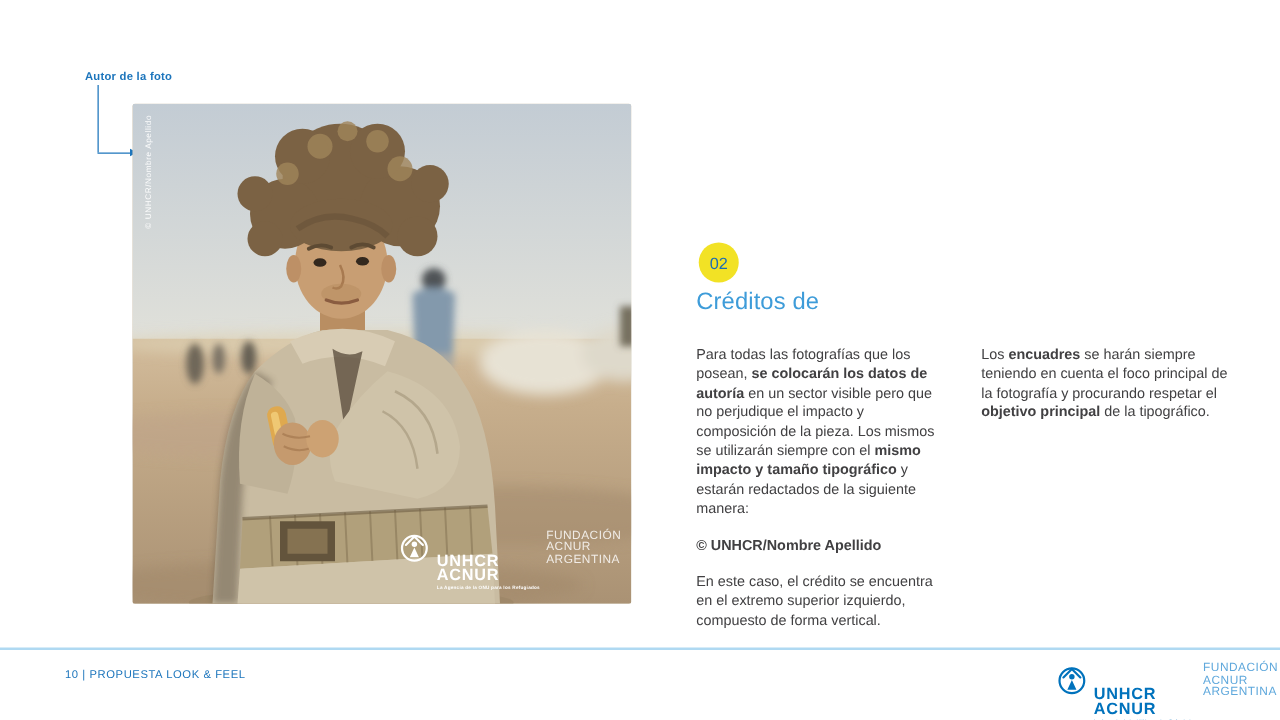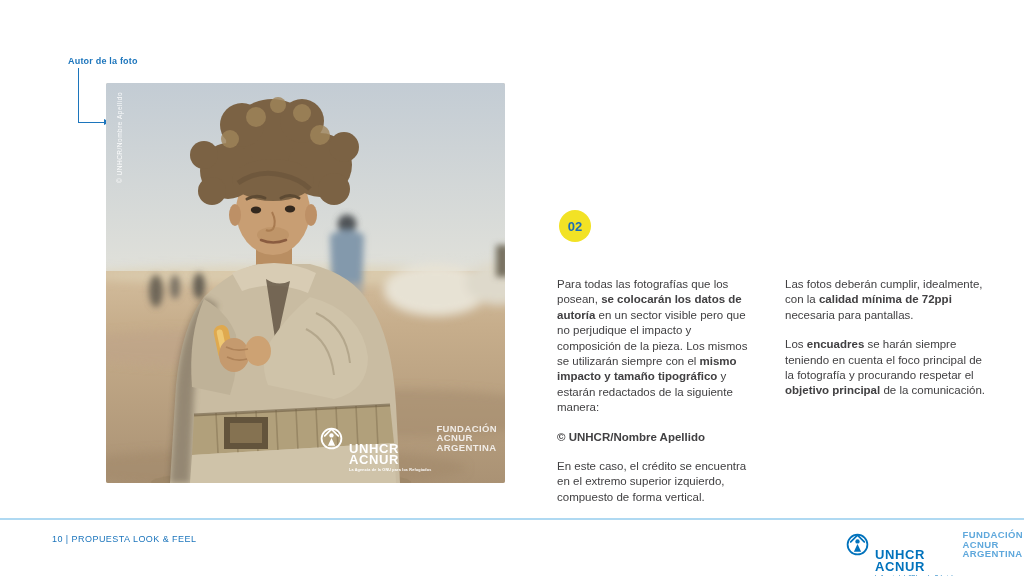--- a/index.html
+++ b/index.html
@@ -38,31 +38,31 @@
     font-size:6.5px; letter-spacing:.5px; color:rgba(255,255,255,.92);
   }
 
   
   .brand-logo { position:absolute; display:flex; align-items:flex-start; gap:5px; color:var(--brand_blue,#0072bc); }
   .emblem { flex:0 0 auto; width:25px; height:25px; margin-top:2px; }
   .emblem svg { width:100%; height:100%; display:block; }
   .logo-names { display:flex; flex-direction:column;margin-top:20px; }
   .logo-unhcr, .logo-acnur { font-weight:700; font-size:13px; line-height:11.5px; letter-spacing:.6px; }
   .logo-tagline { font-size:3.7px; font-weight:700; letter-spacing:.2px; margin-top:2.5px; white-space:nowrap; }
-  .logo-fundacion { display:flex; flex-direction:column; margin-top:1px; font-size:9.5px; line-height:9.5px; letter-spacing:.4px; color:var(--fundacion_blue,#5fa8dc);font-weight:bold; }
+  .logo-fundacion { display:flex; flex-direction:column; margin-top:1px; font-size:9.5px; line-height:9.5px; letter-spacing:.4px; color:var(--fundacion_blue,#5fa8dc); }
   .footer-logo { left:845px; top:529px; }
   .photo-logo { right:8px; bottom:11px; color:#fff; }
   .photo-logo .logo-fundacion { color:rgba(255,255,255,.82); }
 
   
   .badge {
-    position:absolute; left:559px; top:210px; width:32px; height:32px;
+    position:absolute; left:559px; top:194px; width:32px; height:32px;
     border-radius:50%; background:var(--badge_yellow,#f2e225);
     display:flex; align-items:center; justify-content:center;
-    font-size:13px; font-weight:700; color:var(--badge_text_blue,#1b6cb5);
+    font-size:13px; font-weight:400; color:var(--badge_text_blue,#1b6cb5);
   }
   .section-title {
     position:absolute; left:557px; top:230px;
     font-size:19px; line-height:23.5px; font-weight:500;
     color:var(--title_blue,#3e9cd9); letter-spacing:.1px;
   }
   .section-title span { display:block; }
   .text-col { position:absolute; top:277px; font-size:11.5px; line-height:15.4px; color:var(--body_text,#414042); }
   .text-col-1 { left:557px; width:198px; }
   .text-col-2 { left:785px; width:208px; }
@@ -197,29 +197,29 @@
       <span class="logo-fundacion">
         <span>FUNDACIÓN</span>
         <span>ACNUR</span>
         <span>ARGENTINA</span>
       </span>
     </div>
   </figure>
 
   <div class="badge">02</div>
   <h2 class="section-title">
+    <span>Créditos de</span>
   </h2>
   <div class="text-col text-col-1">
       <p><span>Para todas las fotografías que los posean, </span><b>se colocarán los datos de autoría</b><span> en un sector visible pero que no perjudique el impacto y composición de la pieza. Los mismos se utilizarán siempre con el </span><b>mismo impacto y tamaño tipográfico</b><span> y estarán redactados de la siguiente manera:</span></p>
       <p><b>© UNHCR/Nombre Apellido</b></p>
       <p><span>En este caso, el crédito se encuentra en el extremo superior izquierdo, compuesto de forma vertical.</span></p>
     </div>
   <div class="text-col text-col-2">
-      <p><span>Las fotos deberán cumplir, idealmente, con la </span><b>calidad mínima de 72ppi</b><span> necesaria para pantallas.</span></p>
-      <p><span>Los </span><b>encuadres</b><span> se harán siempre teniendo en cuenta el foco principal de la fotografía y procurando respetar el </span><b>objetivo principal</b><span> de la comunicación.</span></p>
+      <p><span>Los </span><b>encuadres</b><span> se harán siempre teniendo en cuenta el foco principal de la fotografía y procurando respetar el </span><b>objetivo principal</b><span> de la tipográfico.</span></p>
     </div>
 
   <div class="footer-line"></div>
   <span class="footer-left">10 | PROPUESTA LOOK &amp; FEEL</span>
 
   <div class="brand-logo footer-logo">
     <span class="emblem">
       <svg viewBox="0 0 48 48" aria-hidden="true">
         <circle cx="24" cy="26" r="19" fill="none" stroke="currentColor" stroke-width="3.4"></circle>
         <path d="M11 21 L24 8 L37 21" fill="none" stroke="currentColor" stroke-width="3.4" stroke-linecap="round"></path>

